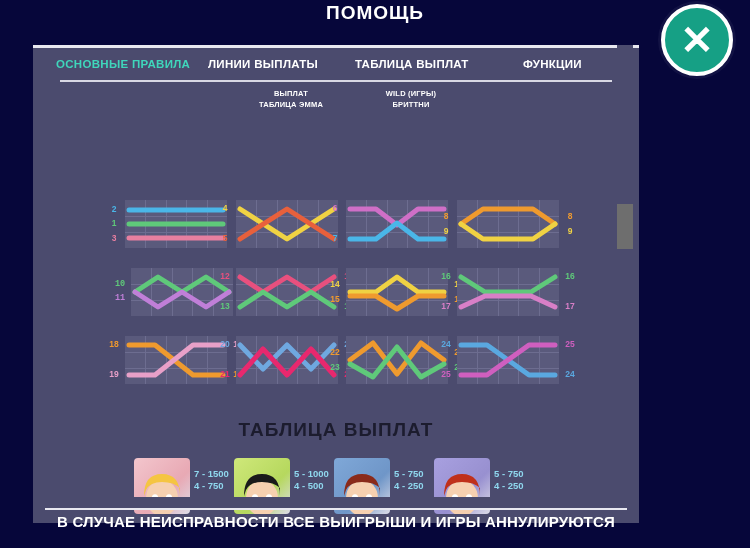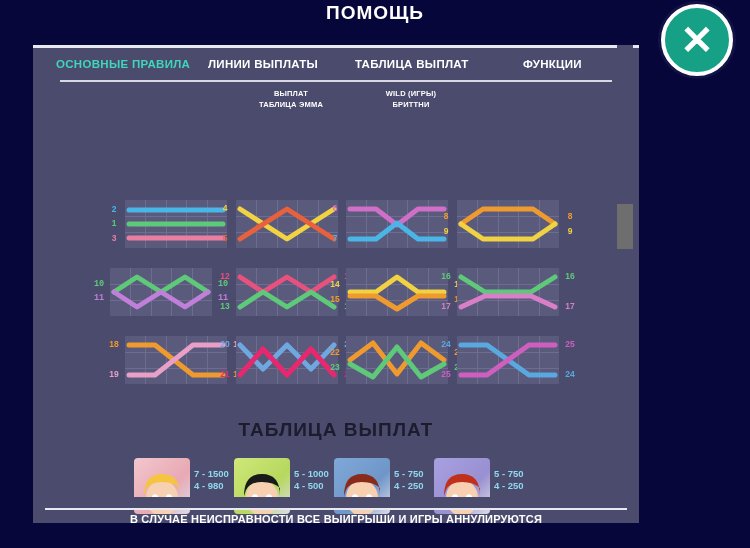--- a/index.html
+++ b/index.html
@@ -92,21 +92,21 @@
     position:absolute;left:60px;top:10px;color:#8fd8ee;font-size:9.5px;
     font-weight:bold;line-height:12px;white-space:nowrap;
   }
 
   
   .footer-line{
     position:absolute;left:45px;top:508px;width:582px;height:2px;background:#e8e8f0;
   }
   .footer-text{
     position:absolute;left:33px;top:513px;width:606px;text-align:center;
-    color:#ffffff;font-size:11px;font-weight:bold;letter-spacing:0.2px;
+    color:#ffffff;font-size:15px;font-weight:bold;letter-spacing:0.2px;
   }
 
   
   .scroll-track{
     position:absolute;left:617px;top:45px;width:16px;height:478px;
     background:#4b4b6e;
   }
   .scroll-thumb{
     position:absolute;left:617px;top:204px;width:16px;height:45px;
     background:#6e6e6e;cursor:pointer;
@@ -226,21 +226,21 @@
         </div>
         <svg class="pl-svg" width="102" height="48" viewBox="0 0 102 48">
           <path d="M4,24 L26,9 L76,9 L98,24" stroke="#ef9a2e" stroke-width="5" stroke-linecap="round" stroke-linejoin="round" fill="none"></path>
           <path d="M4,24 L26,39 L76,39 L98,24" stroke="#f0d243" stroke-width="5" stroke-linecap="round" stroke-linejoin="round" fill="none"></path>
         </svg>
         <div class="pl-num" style="left: -19px; top: 11px; color: rgb(239, 154, 46);">8</div>
         <div class="pl-num" style="left: -19px; top: 26px; color: rgb(240, 210, 67);">9</div>
         <div class="pl-num" style="left: 105px; top: 11px; color: rgb(239, 154, 46);">8</div>
         <div class="pl-num" style="left: 105px; top: 26px; color: rgb(240, 210, 67);">9</div>
       </div>
-      <div class="pl-cell" style="left: 110px; top: 268px; width: 90px; height: 48px; font-family: Liberation Mono, monospace;">
+      <div class="pl-cell" style="left: 131px; top: 268px; width: 90px; height: 48px; font-family: Liberation Mono, monospace;">
         <div class="pl-grid">
           <div class="vline" style="left: 20.4px;"></div>
           <div class="vline" style="left: 40.8px;"></div>
           <div class="vline" style="left: 61.2px;"></div>
           <div class="vline" style="left: 81.6px;"></div>
           <div class="hline" style="top: 16px;"></div>
           <div class="hline" style="top: 32px;"></div>
         </div>
         <svg class="pl-svg" width="102" height="48" viewBox="0 0 102 48">
           <path d="M4,24 L27,9 L51,24 L75,9 L98,24" stroke="#5fc97a" stroke-width="5" stroke-linecap="round" stroke-linejoin="round" fill="none"></path>
@@ -385,21 +385,21 @@
             <ellipse cx="28" cy="40" rx="16" ry="18" fill="#f6d0b0"></ellipse>
             <path d="M10,38 Q10,16 28,16 Q46,16 46,38 L46,30 Q40,24 28,24 Q16,24 12,32 Z" fill="#f5c542"></path>
             <ellipse cx="21" cy="40" rx="3.2" ry="3.8" fill="#ffffff"></ellipse>
             <ellipse cx="35" cy="40" rx="3.2" ry="3.8" fill="#ffffff"></ellipse>
             <circle cx="21" cy="41" r="1.9" fill="#2a7a4a"></circle>
             <circle cx="35" cy="41" r="1.9" fill="#2a7a4a"></circle>
             <path d="M23,49 Q28,53 33,49" stroke="#b4523c" stroke-width="1.6" fill="none" stroke-linecap="round"></path>
           </svg></div>
         <div class="pt-pay">
           <div>7 - 1500</div>
-          <div>4 - 980</div>
+          <div>4 - 750</div>
         </div>
       </div>
       <div class="pt-item" style="left: 234px; top: 458px; width: 100px; height: 48px;">
         <div class="pt-face" style="background: linear-gradient(135deg, rgb(207, 232, 122) 0%, rgb(182, 216, 94) 60%, rgb(220, 220, 232) 100%);"><svg width="56" height="56" viewBox="0 0 56 56">
             <ellipse cx="28" cy="40" rx="16" ry="18" fill="#f6d0b0"></ellipse>
             <path d="M10,38 Q10,16 28,16 Q46,16 46,38 L46,30 Q40,24 28,24 Q16,24 12,32 Z" fill="#1a1a1a"></path>
             <ellipse cx="21" cy="40" rx="3.2" ry="3.8" fill="#ffffff"></ellipse>
             <ellipse cx="35" cy="40" rx="3.2" ry="3.8" fill="#ffffff"></ellipse>
             <circle cx="21" cy="41" r="1.9" fill="#2a7a4a"></circle>
             <circle cx="35" cy="41" r="1.9" fill="#2a7a4a"></circle>

